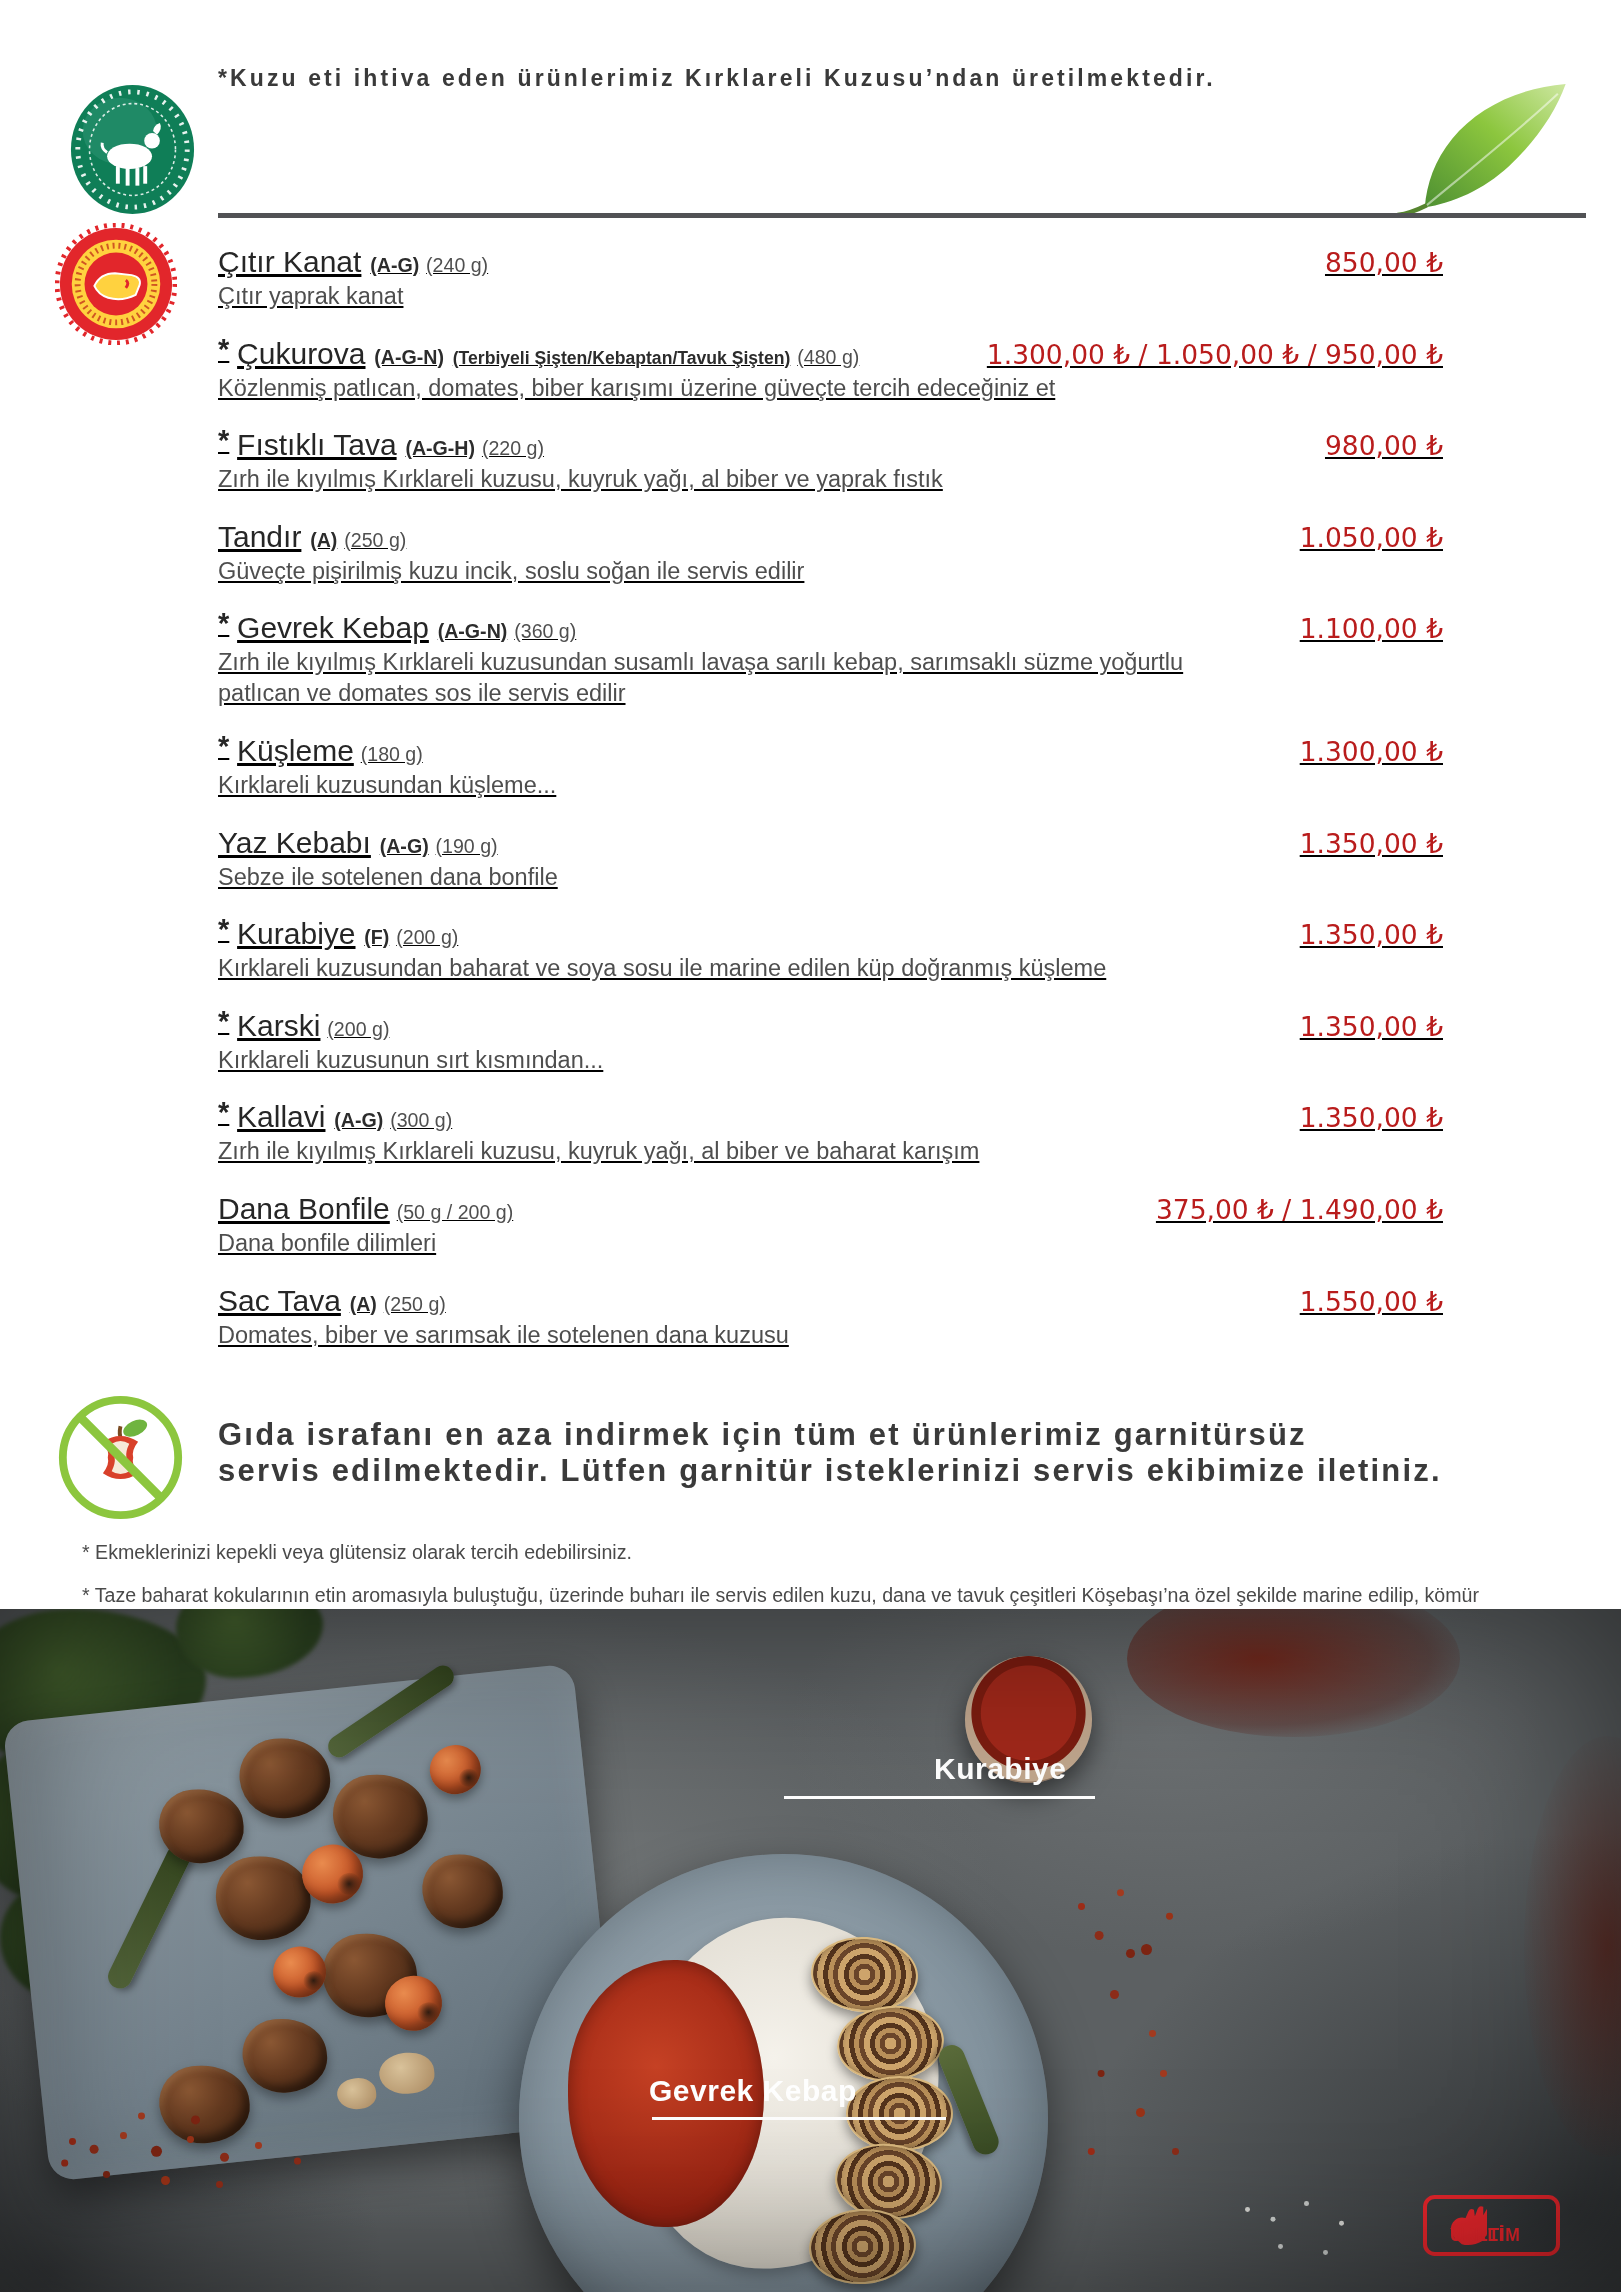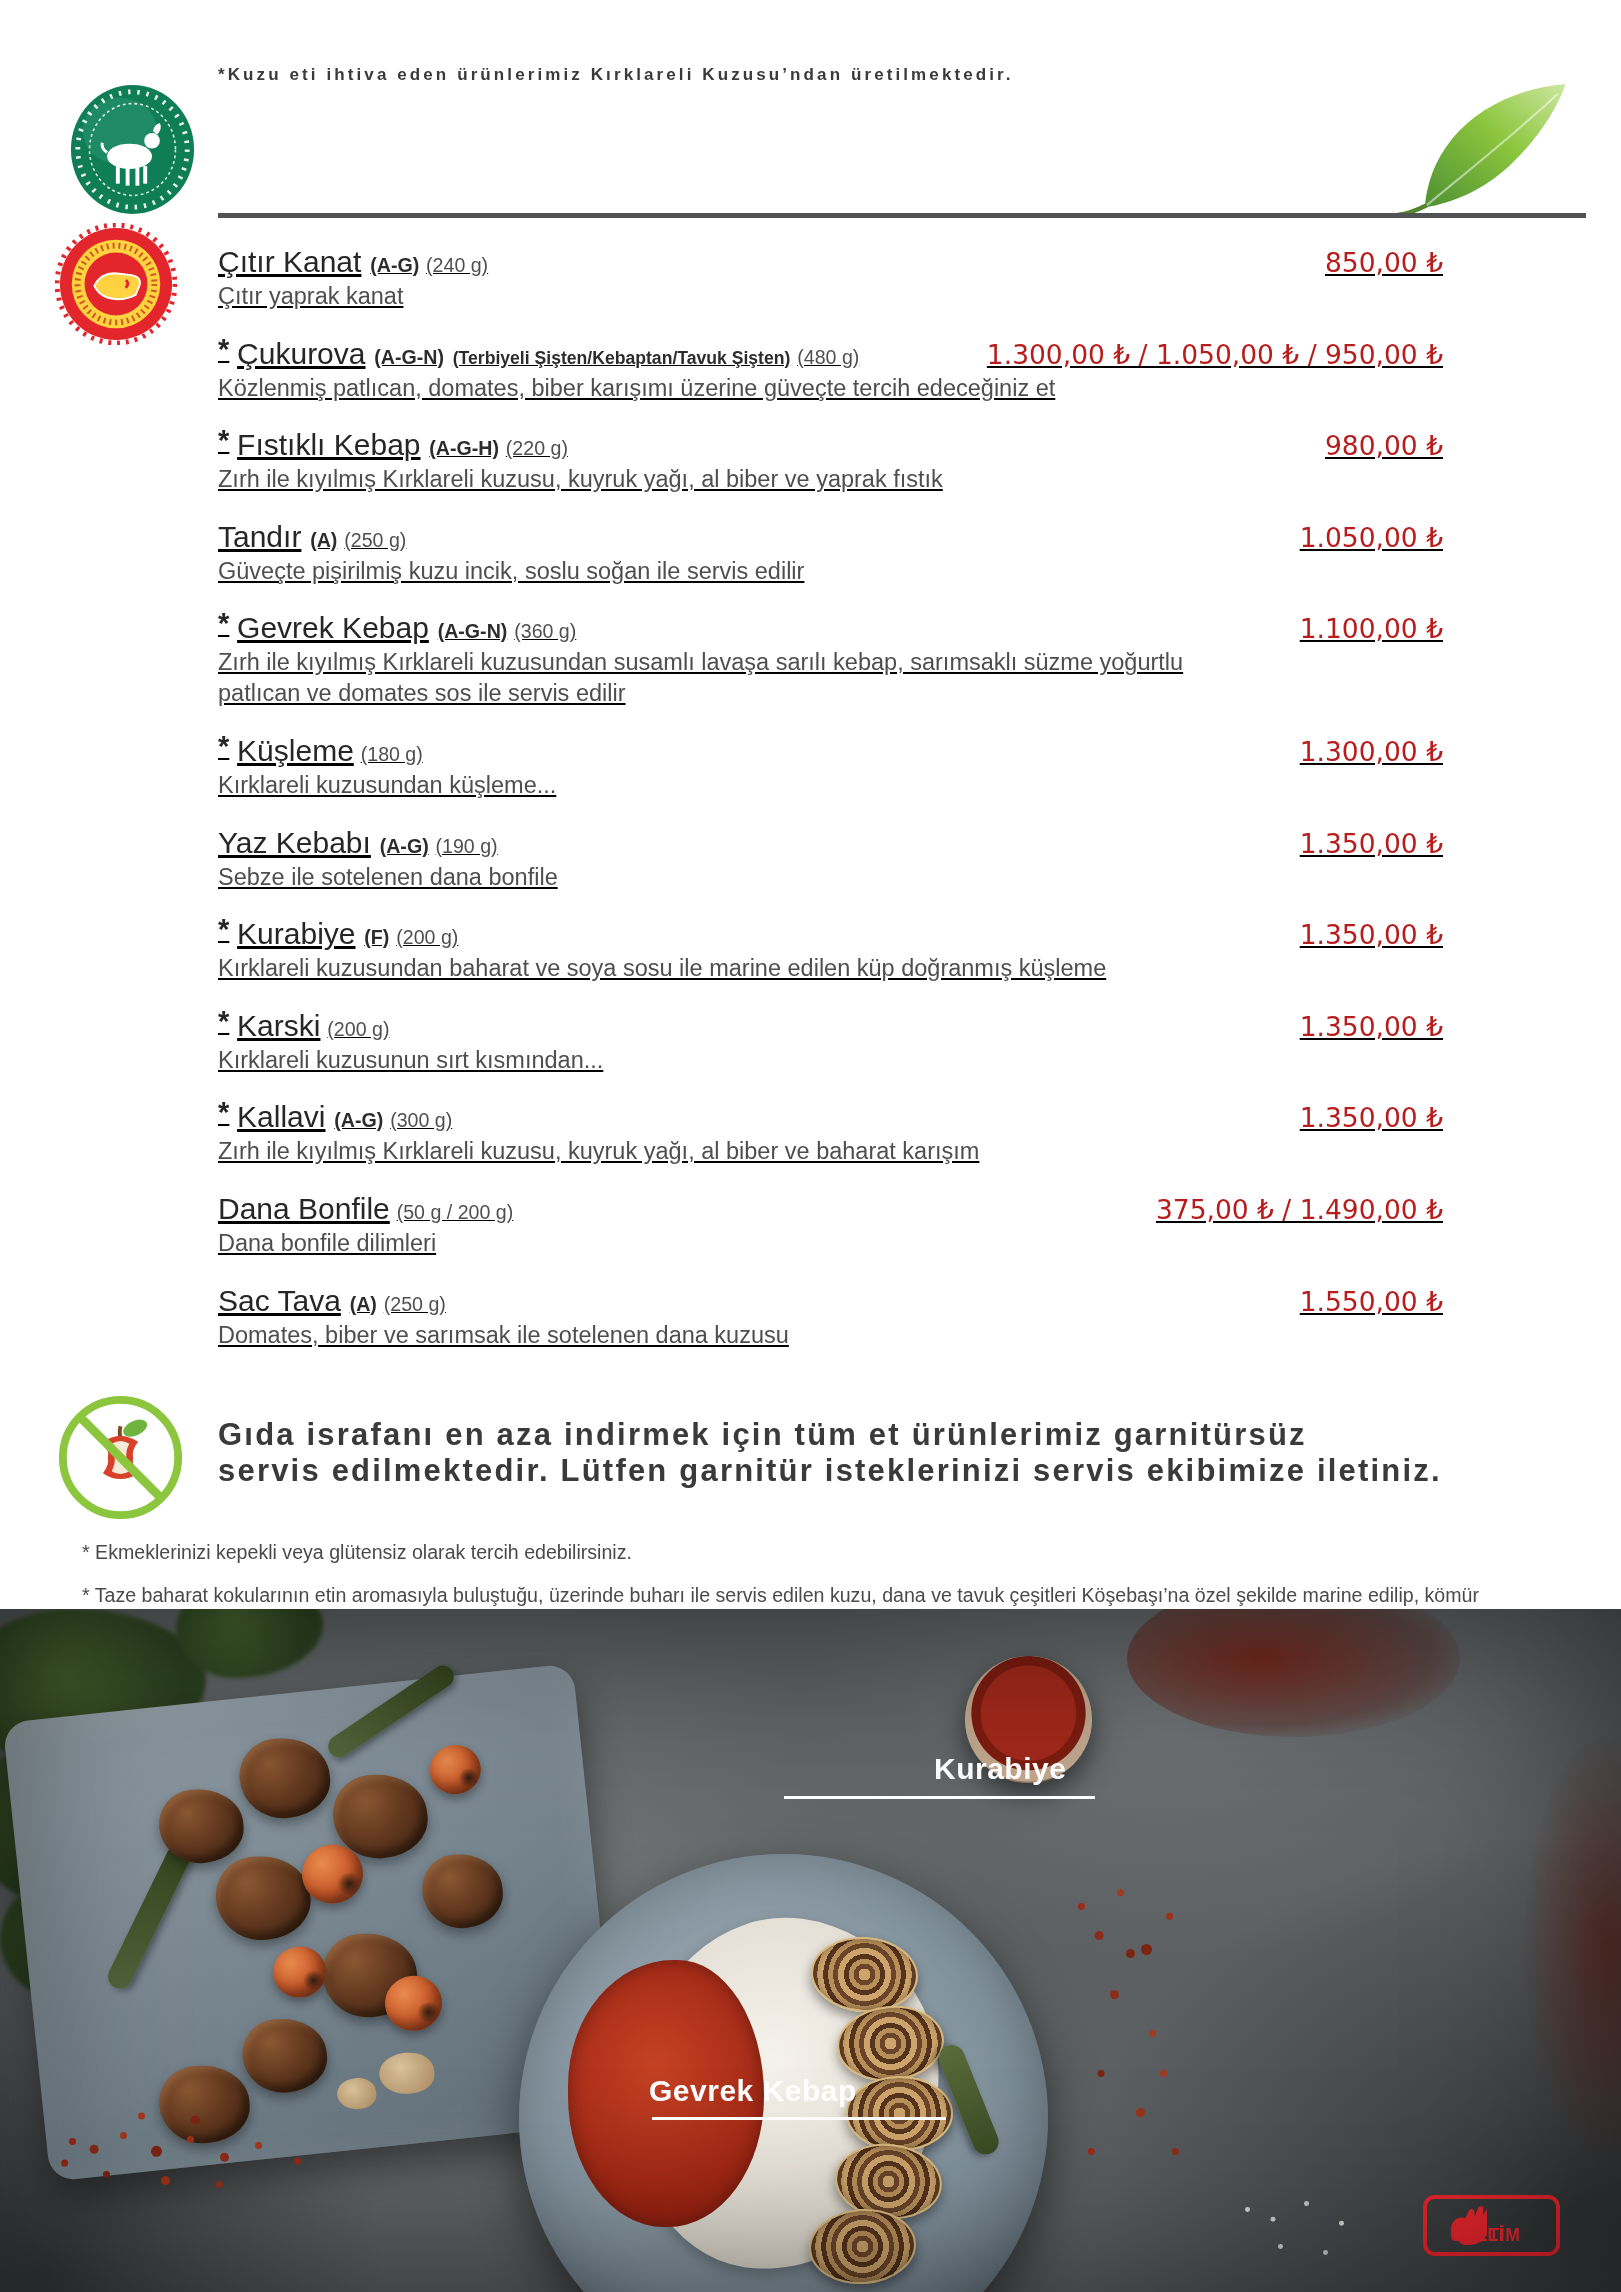--- a/index.html
+++ b/index.html
@@ -1,21 +1,21 @@
 <!DOCTYPE html>
 <html><head>
 <meta charset="utf-8">
 <style>
   html,body{margin:0;padding:0;background:#ffffff;}
   body{font-family:"Liberation Sans", sans-serif;}
   .page{position:relative;width:1621px;height:2293px;background:#fff;overflow:hidden;}
 
   
   .logo-lamb{position:absolute;left:69px;top:84px;width:127px;height:131px;}
-  .top-note{position:absolute;left:218px;top:65px;font-size:17px;font-weight:bold;
+  .top-note{position:absolute;left:218px;top:65px;font-size:23px;font-weight:bold;
     letter-spacing:3.1px;color:#3a3a3a;white-space:nowrap;}
   .title{position:absolute;left:216px;top:137px;margin:0;font-size:43px;font-weight:bold;
     letter-spacing:5.9px;color:#1e1e1e;white-space:nowrap;}
   .leaf{position:absolute;left:1397px;top:82px;width:173px;height:135px;}
   .divider{position:absolute;left:218px;top:213px;width:1368px;height:4.9px;background:#515255;}
   .logo-stamp{position:absolute;left:55px;top:223px;width:122px;height:122px;}
 
   
   .items{position:absolute;left:218px;top:242px;width:1225px;}
   .item{margin-bottom:21.6px;text-decoration:underline;}
@@ -210,21 +210,21 @@
         </div>
         <div class="price">1.300,00 ₺ / 1.050,00 ₺ / 950,00 ₺</div>
       </div>
       <div class="desc">Közlenmiş patlıcan, domates, biber karışımı üzerine güveçte tercih edeceğiniz et</div>
     </div>
 
     <div class="item">
       <div class="row">
         <div class="nm">
           <span class="star">*</span>
-          <span class="iname">Fıstıklı Kebap</span>
+          <span class="iname">Fıstıklı Tava</span>
           <span class="alg">(A-G-H)</span>
 
           <span class="portion">(220 g)</span>
         </div>
         <div class="price">980,00 ₺</div>
       </div>
       <div class="desc">Zırh ile kıyılmış Kırklareli kuzusu, kuyruk yağı, al biber ve yaprak fıstık</div>
     </div>
 
     <div class="item">

